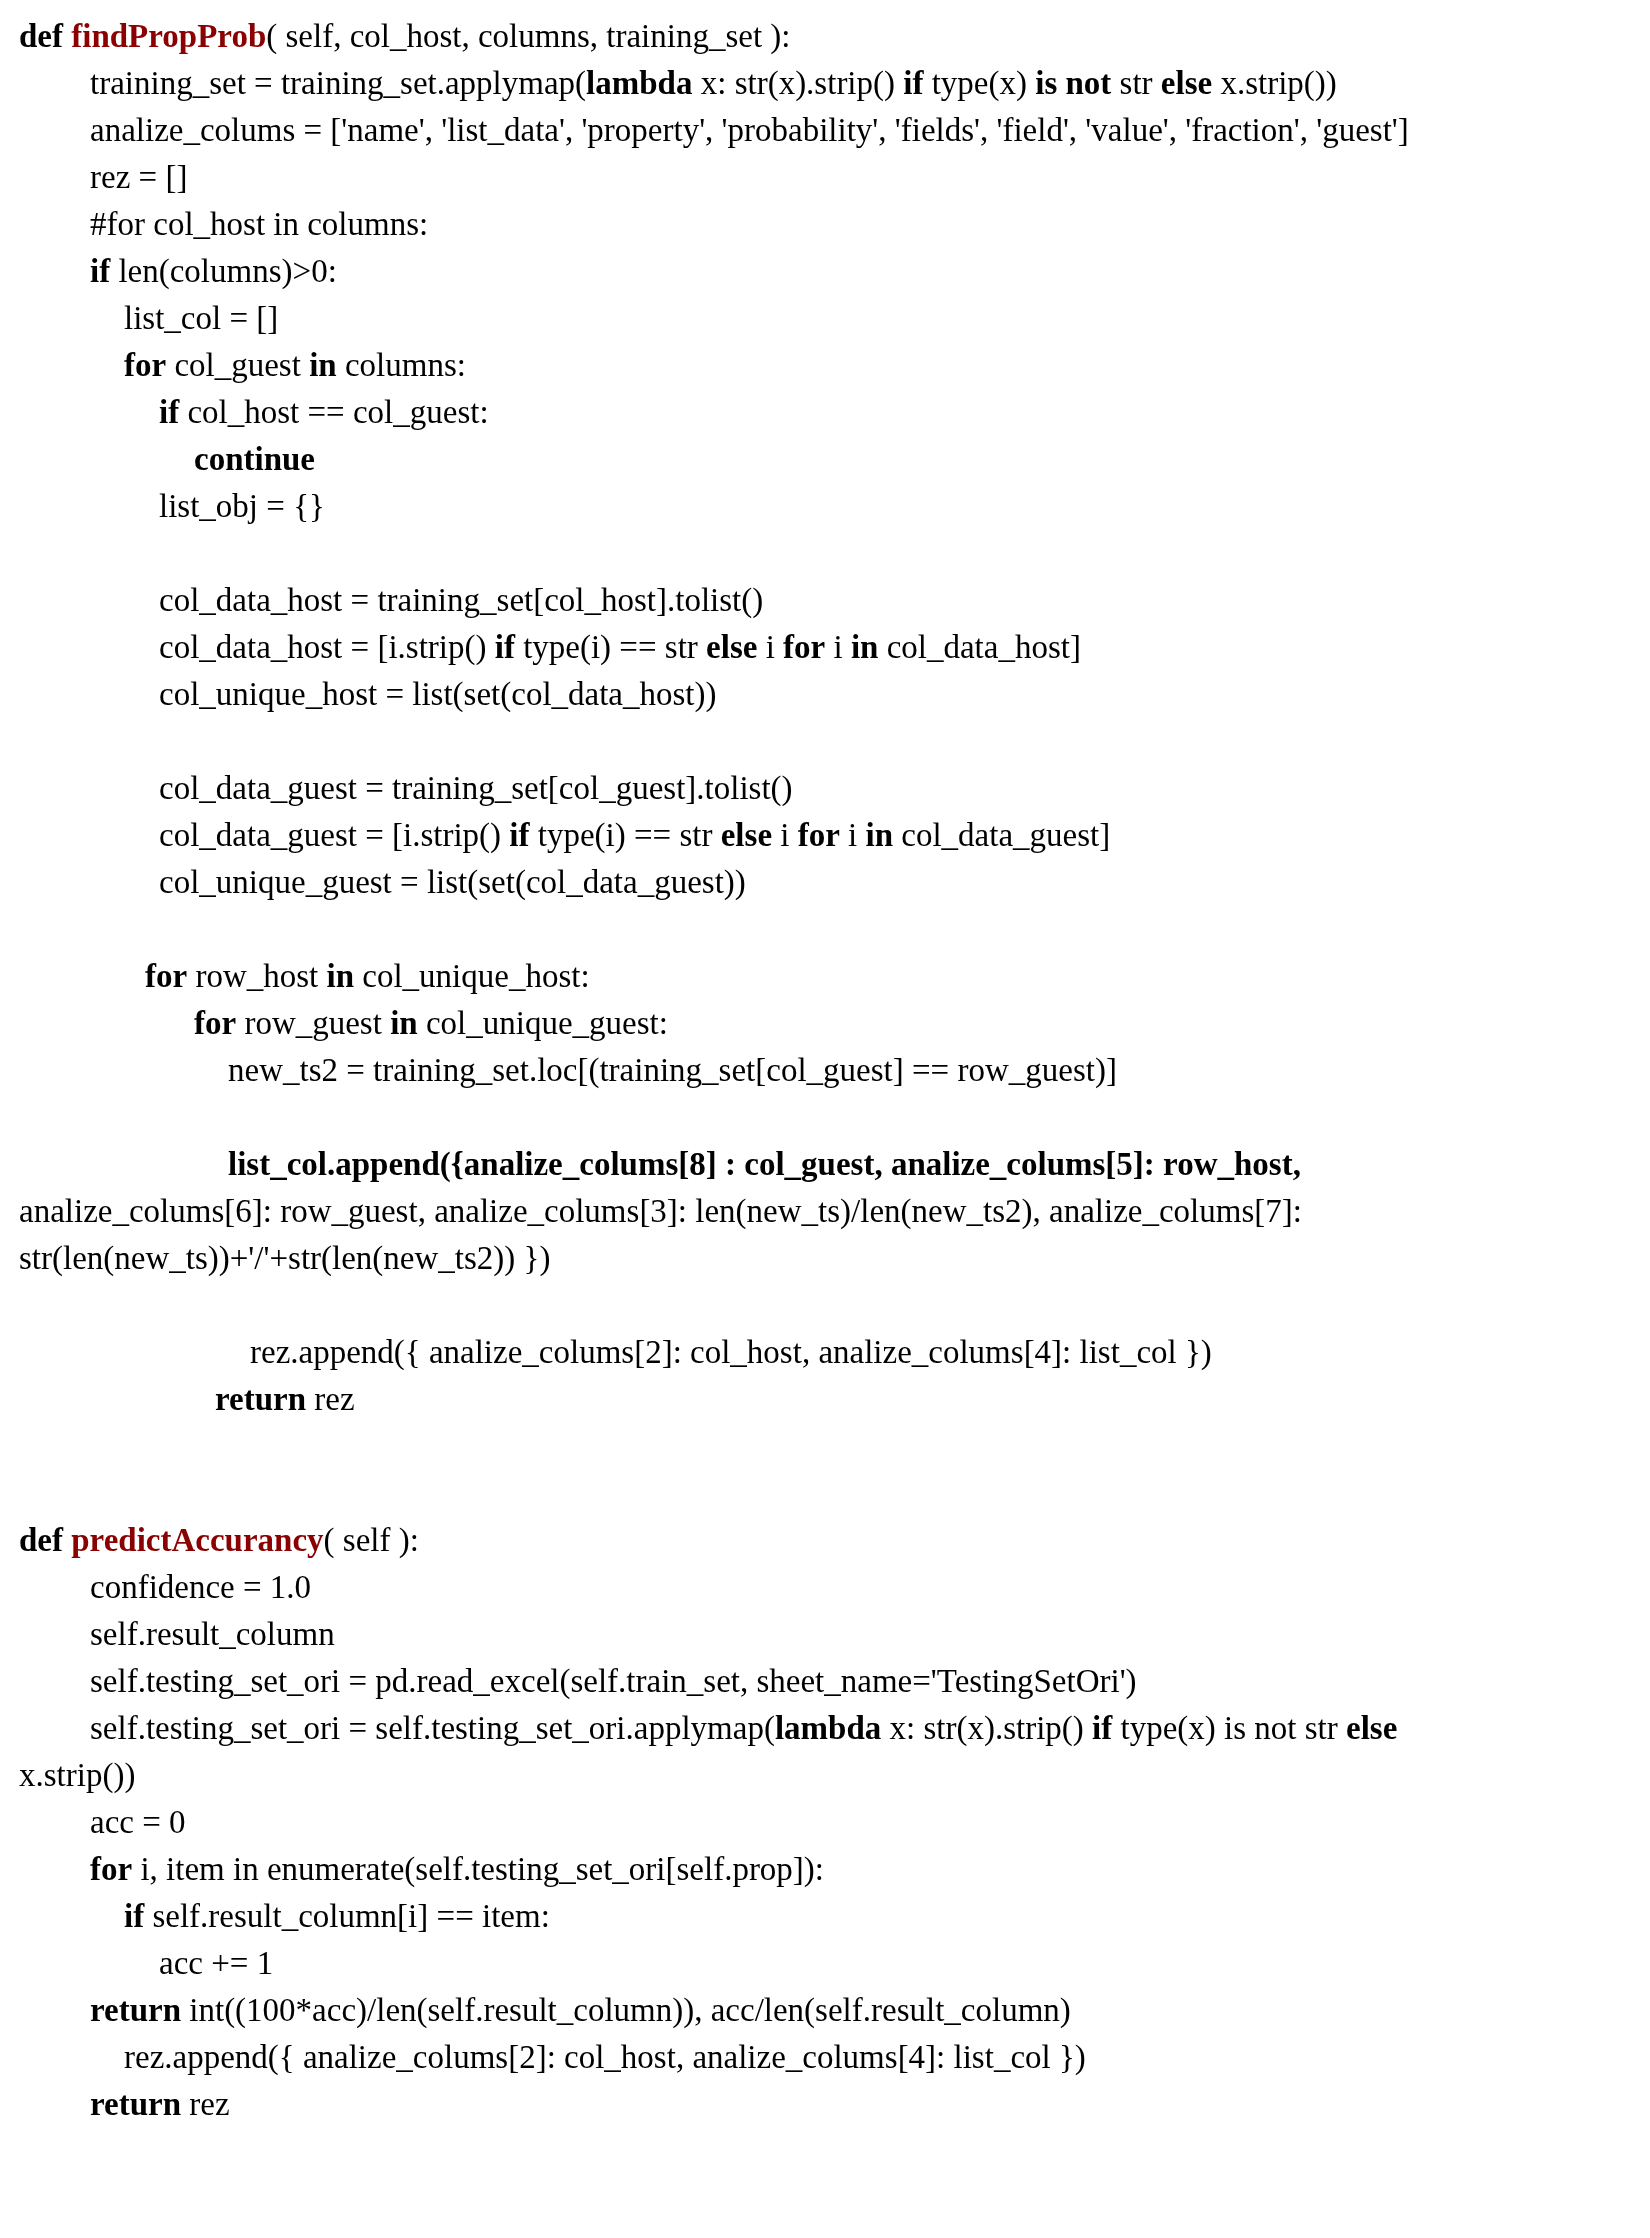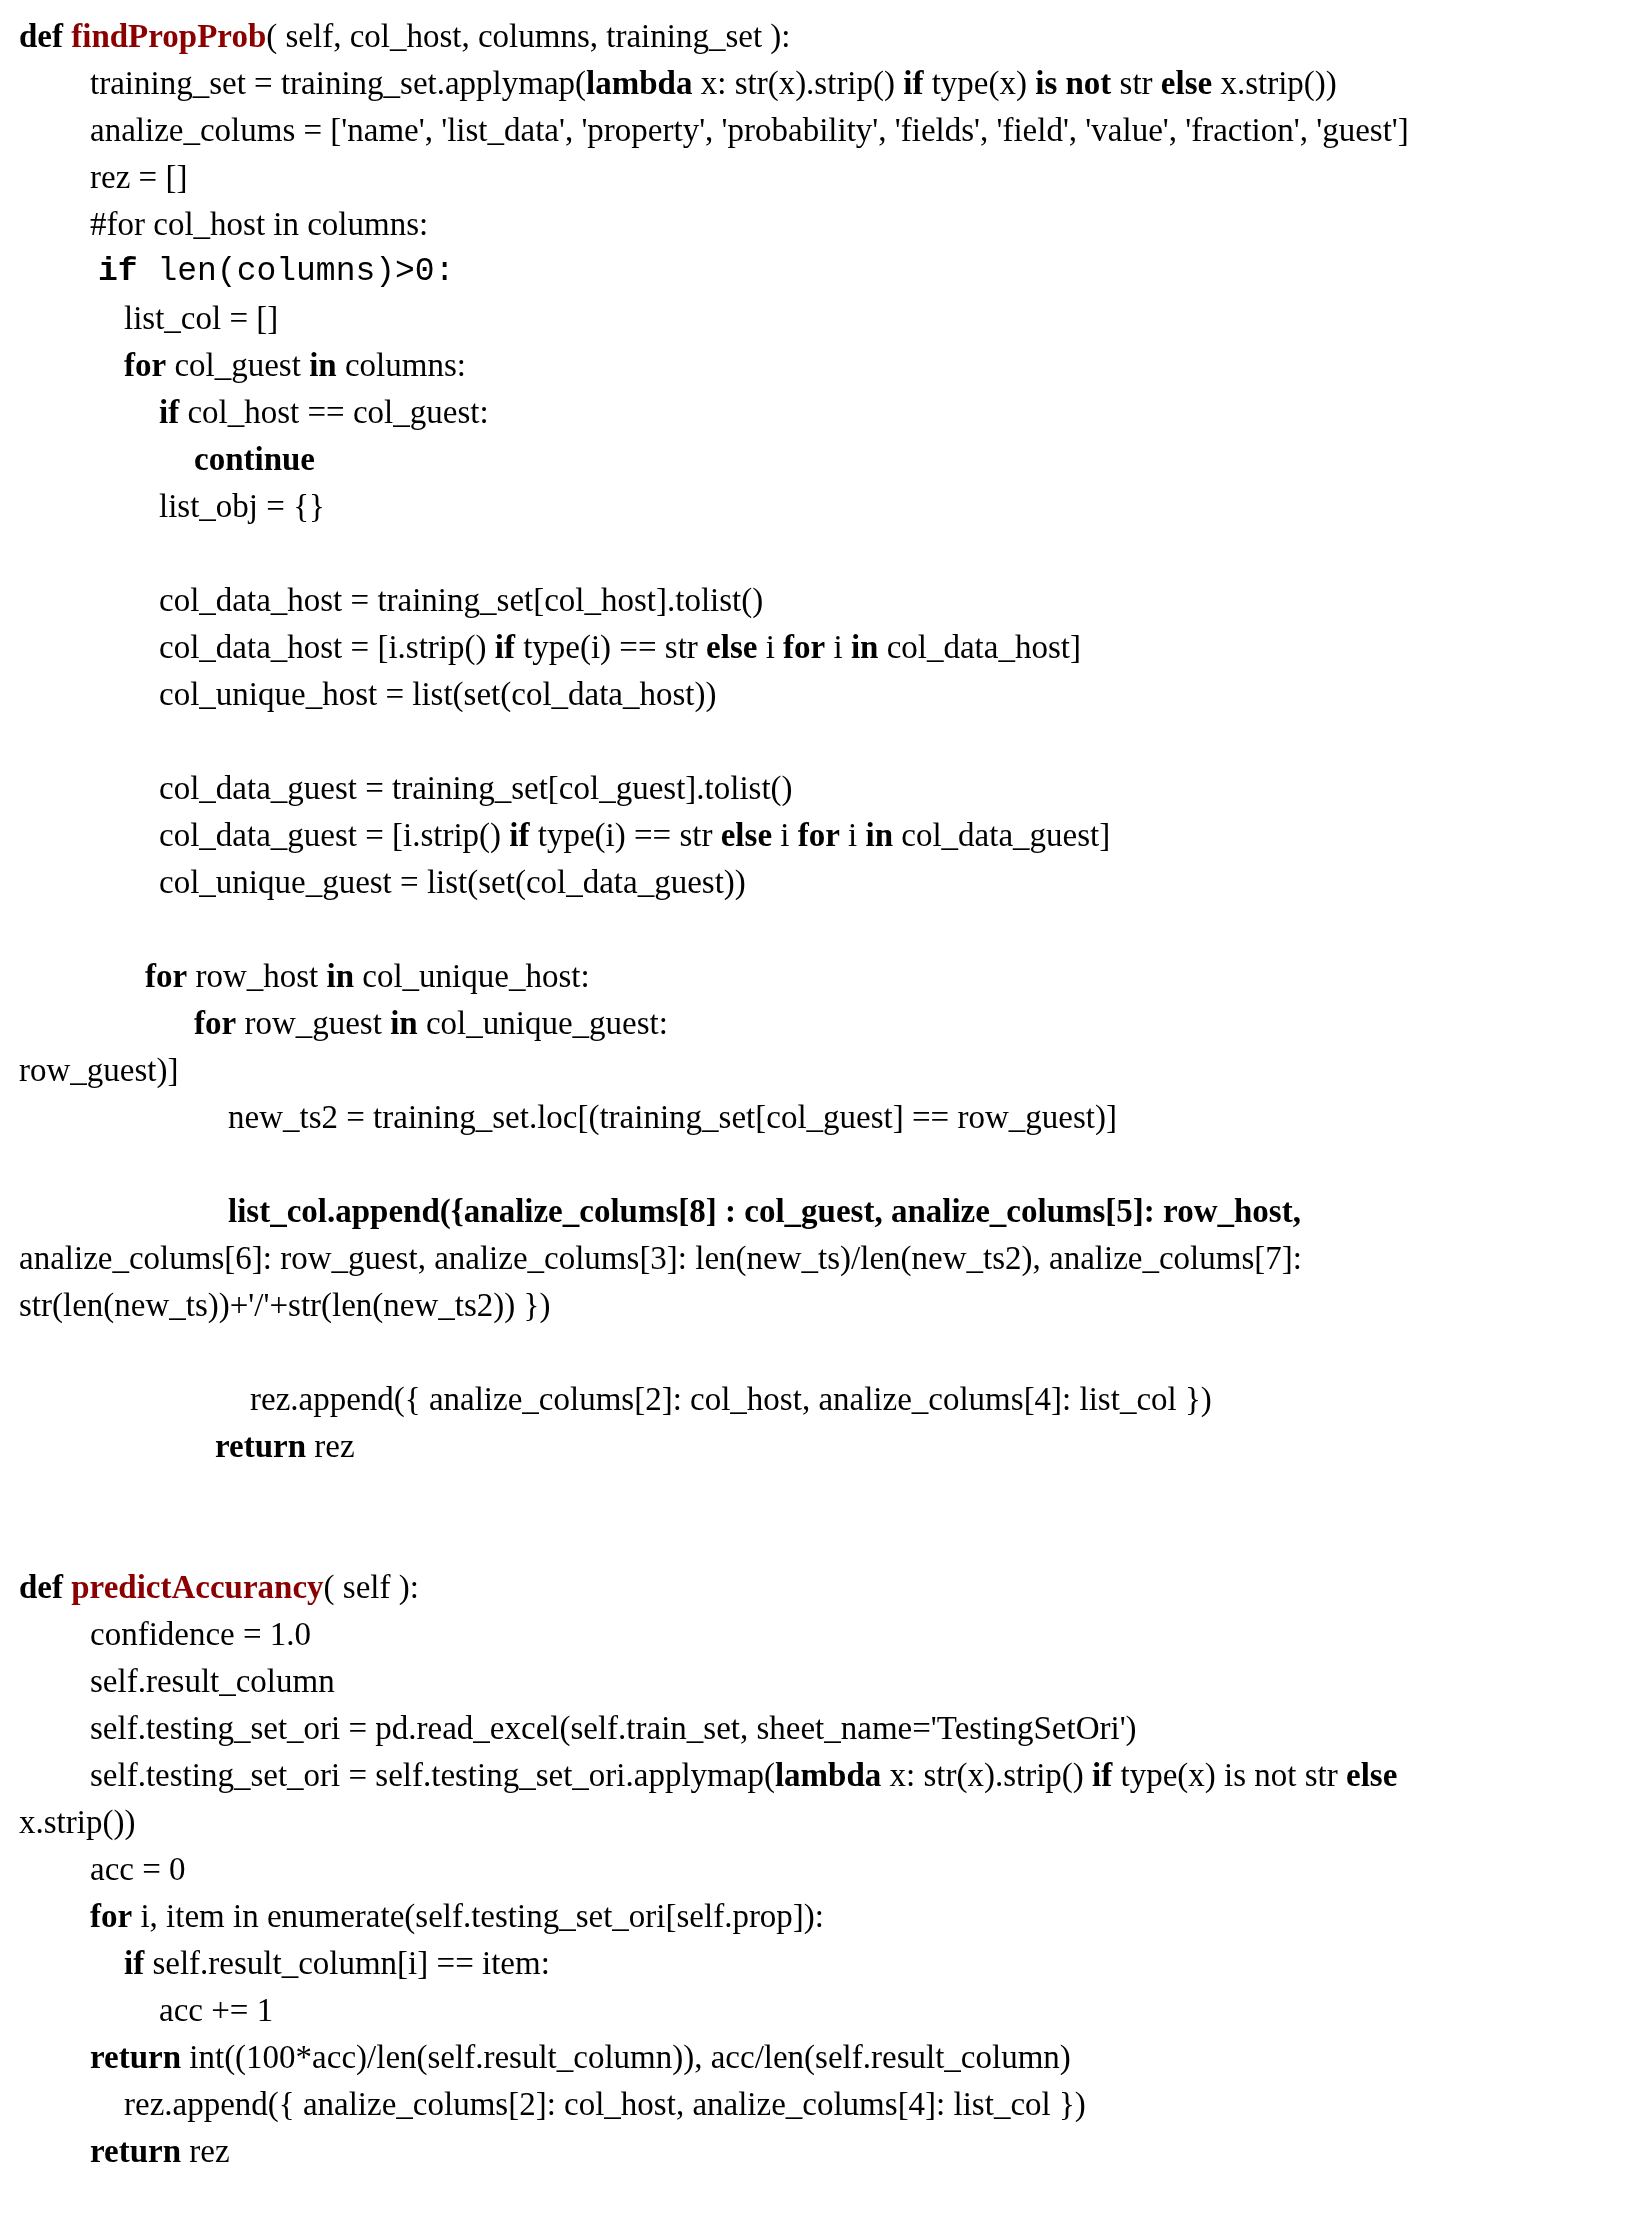--- a/index.html
+++ b/index.html
@@ -37,38 +37,37 @@
 </style>
 </head>
 <body>
 
 <div class="code" id="code">
     <div class="line"><span class="txt" style="left: 19px;"><span class="kw">def </span><span class="fn">findPropProb</span><span>( self, col_host, columns, training_set ):</span></span></div>
     <div class="line"><span class="txt" style="left: 90px;"><span>training_set = training_set.applymap(</span><span class="kw">lambda</span><span> x: str(x).strip() </span><span class="kw">if</span><span> type(x) </span><span class="kw">is not</span><span> str </span><span class="kw">else</span><span> x.strip())</span></span></div>
     <div class="line"><span class="txt" style="left: 90px;"><span>analize_colums = ['name', 'list_data', 'property', 'probability', 'fields', 'field', 'value', 'fraction', 'guest']</span></span></div>
     <div class="line"><span class="txt" style="left: 90px;"><span>rez = []</span></span></div>
     <div class="line"><span class="txt" style="left: 90px;"><span>#for col_host in columns:</span></span></div>
-    <div class="line"><span class="txt" style="left: 98px; font-family: Liberation Mono, monospace;"><span class="kw">if</span><span> len(columns)&gt;0:</span></span></div>
+    <div class="line"><span class="txt" style="left: 90px;"><span class="kw">if</span><span> len(columns)&gt;0:</span></span></div>
     <div class="line"><span class="txt" style="left: 124px;"><span>list_col = []</span></span></div>
     <div class="line"><span class="txt" style="left: 124px;"><span class="kw">for</span><span> col_guest </span><span class="kw">in</span><span> columns:</span></span></div>
     <div class="line"><span class="txt" style="left: 159px;"><span class="kw">if</span><span> col_host == col_guest:</span></span></div>
     <div class="line"><span class="txt" style="left: 194px;"><span class="kw">continue</span></span></div>
     <div class="line"><span class="txt" style="left: 159px;"><span>list_obj = {}</span></span></div>
     <div class="line"><span class="txt" style="left: 0px;"></span></div>
     <div class="line"><span class="txt" style="left: 159px;"><span>col_data_host = training_set[col_host].tolist()</span></span></div>
     <div class="line"><span class="txt" style="left: 159px;"><span>col_data_host = [i.strip() </span><span class="kw">if</span><span> type(i) == str </span><span class="kw">else</span><span> i </span><span class="kw">for</span><span> i </span><span class="kw">in</span><span> col_data_host]</span></span></div>
     <div class="line"><span class="txt" style="left: 159px;"><span>col_unique_host = list(set(col_data_host))</span></span></div>
     <div class="line"><span class="txt" style="left: 0px;"></span></div>
     <div class="line"><span class="txt" style="left: 159px;"><span>col_data_guest = training_set[col_guest].tolist()</span></span></div>
     <div class="line"><span class="txt" style="left: 159px;"><span>col_data_guest = [i.strip() </span><span class="kw">if</span><span> type(i) == str </span><span class="kw">else</span><span> i </span><span class="kw">for</span><span> i </span><span class="kw">in</span><span> col_data_guest]</span></span></div>
     <div class="line"><span class="txt" style="left: 159px; font-family: Liberation Serif, serif;"><span>col_unique_guest = list(set(col_data_guest))</span></span></div>
     <div class="line"><span class="txt" style="left: 0px;"></span></div>
     <div class="line"><span class="txt" style="left: 145px;"><span class="kw">for</span><span> row_host </span><span class="kw">in</span><span> col_unique_host:</span></span></div>
     <div class="line"><span class="txt" style="left: 194px;"><span class="kw">for</span><span> row_guest </span><span class="kw">in</span><span> col_unique_guest:</span></span></div>
-    <div class="line"><span class="txt" style="left: 19px;"><span>row_guest)]</span></span></div>
     <div class="line"><span class="txt" style="left: 228px;"><span>new_ts2 = training_set.loc[(training_set[col_guest] == row_guest)]</span></span></div>
     <div class="line"><span class="txt" style="left: 0px;"></span></div>
     <div class="line"><span class="txt" style="left: 228px; font-weight: bold;"><span>list_col.append({analize_colums[8] : col_guest, analize_colums[5]: row_host,</span></span></div>
     <div class="line"><span class="txt" style="left: 19px;"><span>analize_colums[6]: row_guest, analize_colums[3]: len(new_ts)/len(new_ts2), analize_colums[7]:</span></span></div>
     <div class="line"><span class="txt" style="left: 19px;"><span>str(len(new_ts))+'/'+str(len(new_ts2)) })</span></span></div>
     <div class="line"><span class="txt" style="left: 0px;"></span></div>
     <div class="line"><span class="txt" style="left: 250px;"><span>rez.append({ analize_colums[2]: col_host, analize_colums[4]: list_col })</span></span></div>
     <div class="line"><span class="txt" style="left: 215px;"><span class="kw">return</span><span> rez</span></span></div>
     <div class="line"><span class="txt" style="left: 0px;"></span></div>
     <div class="line"><span class="txt" style="left: 0px;"></span></div>

